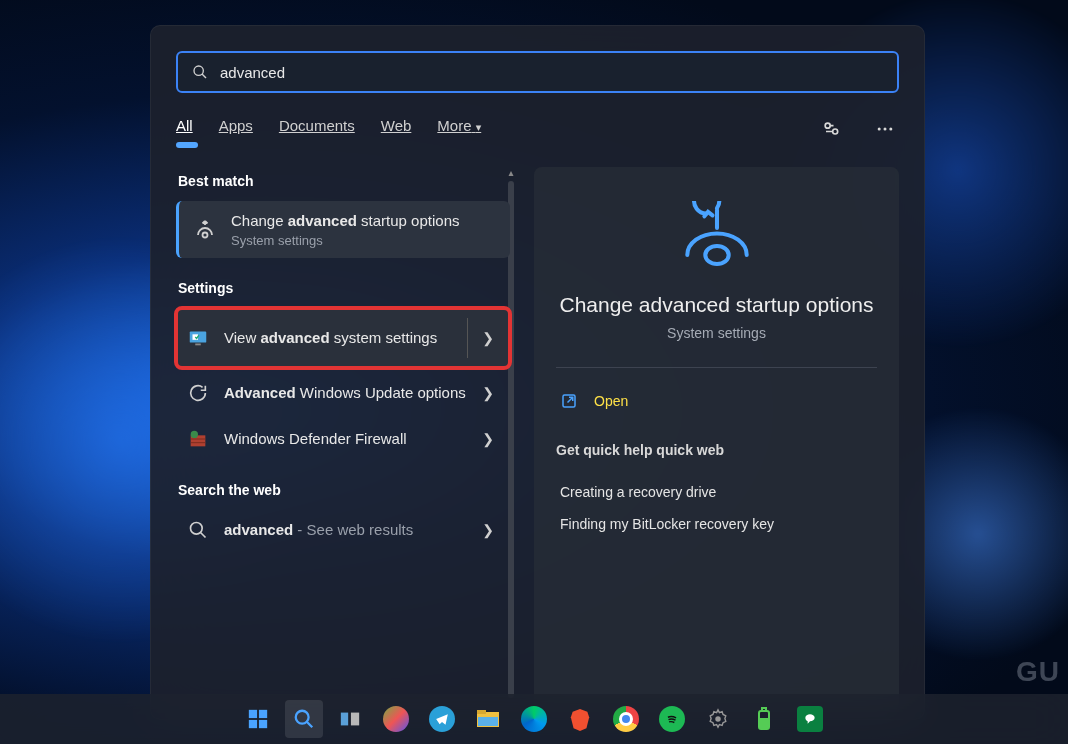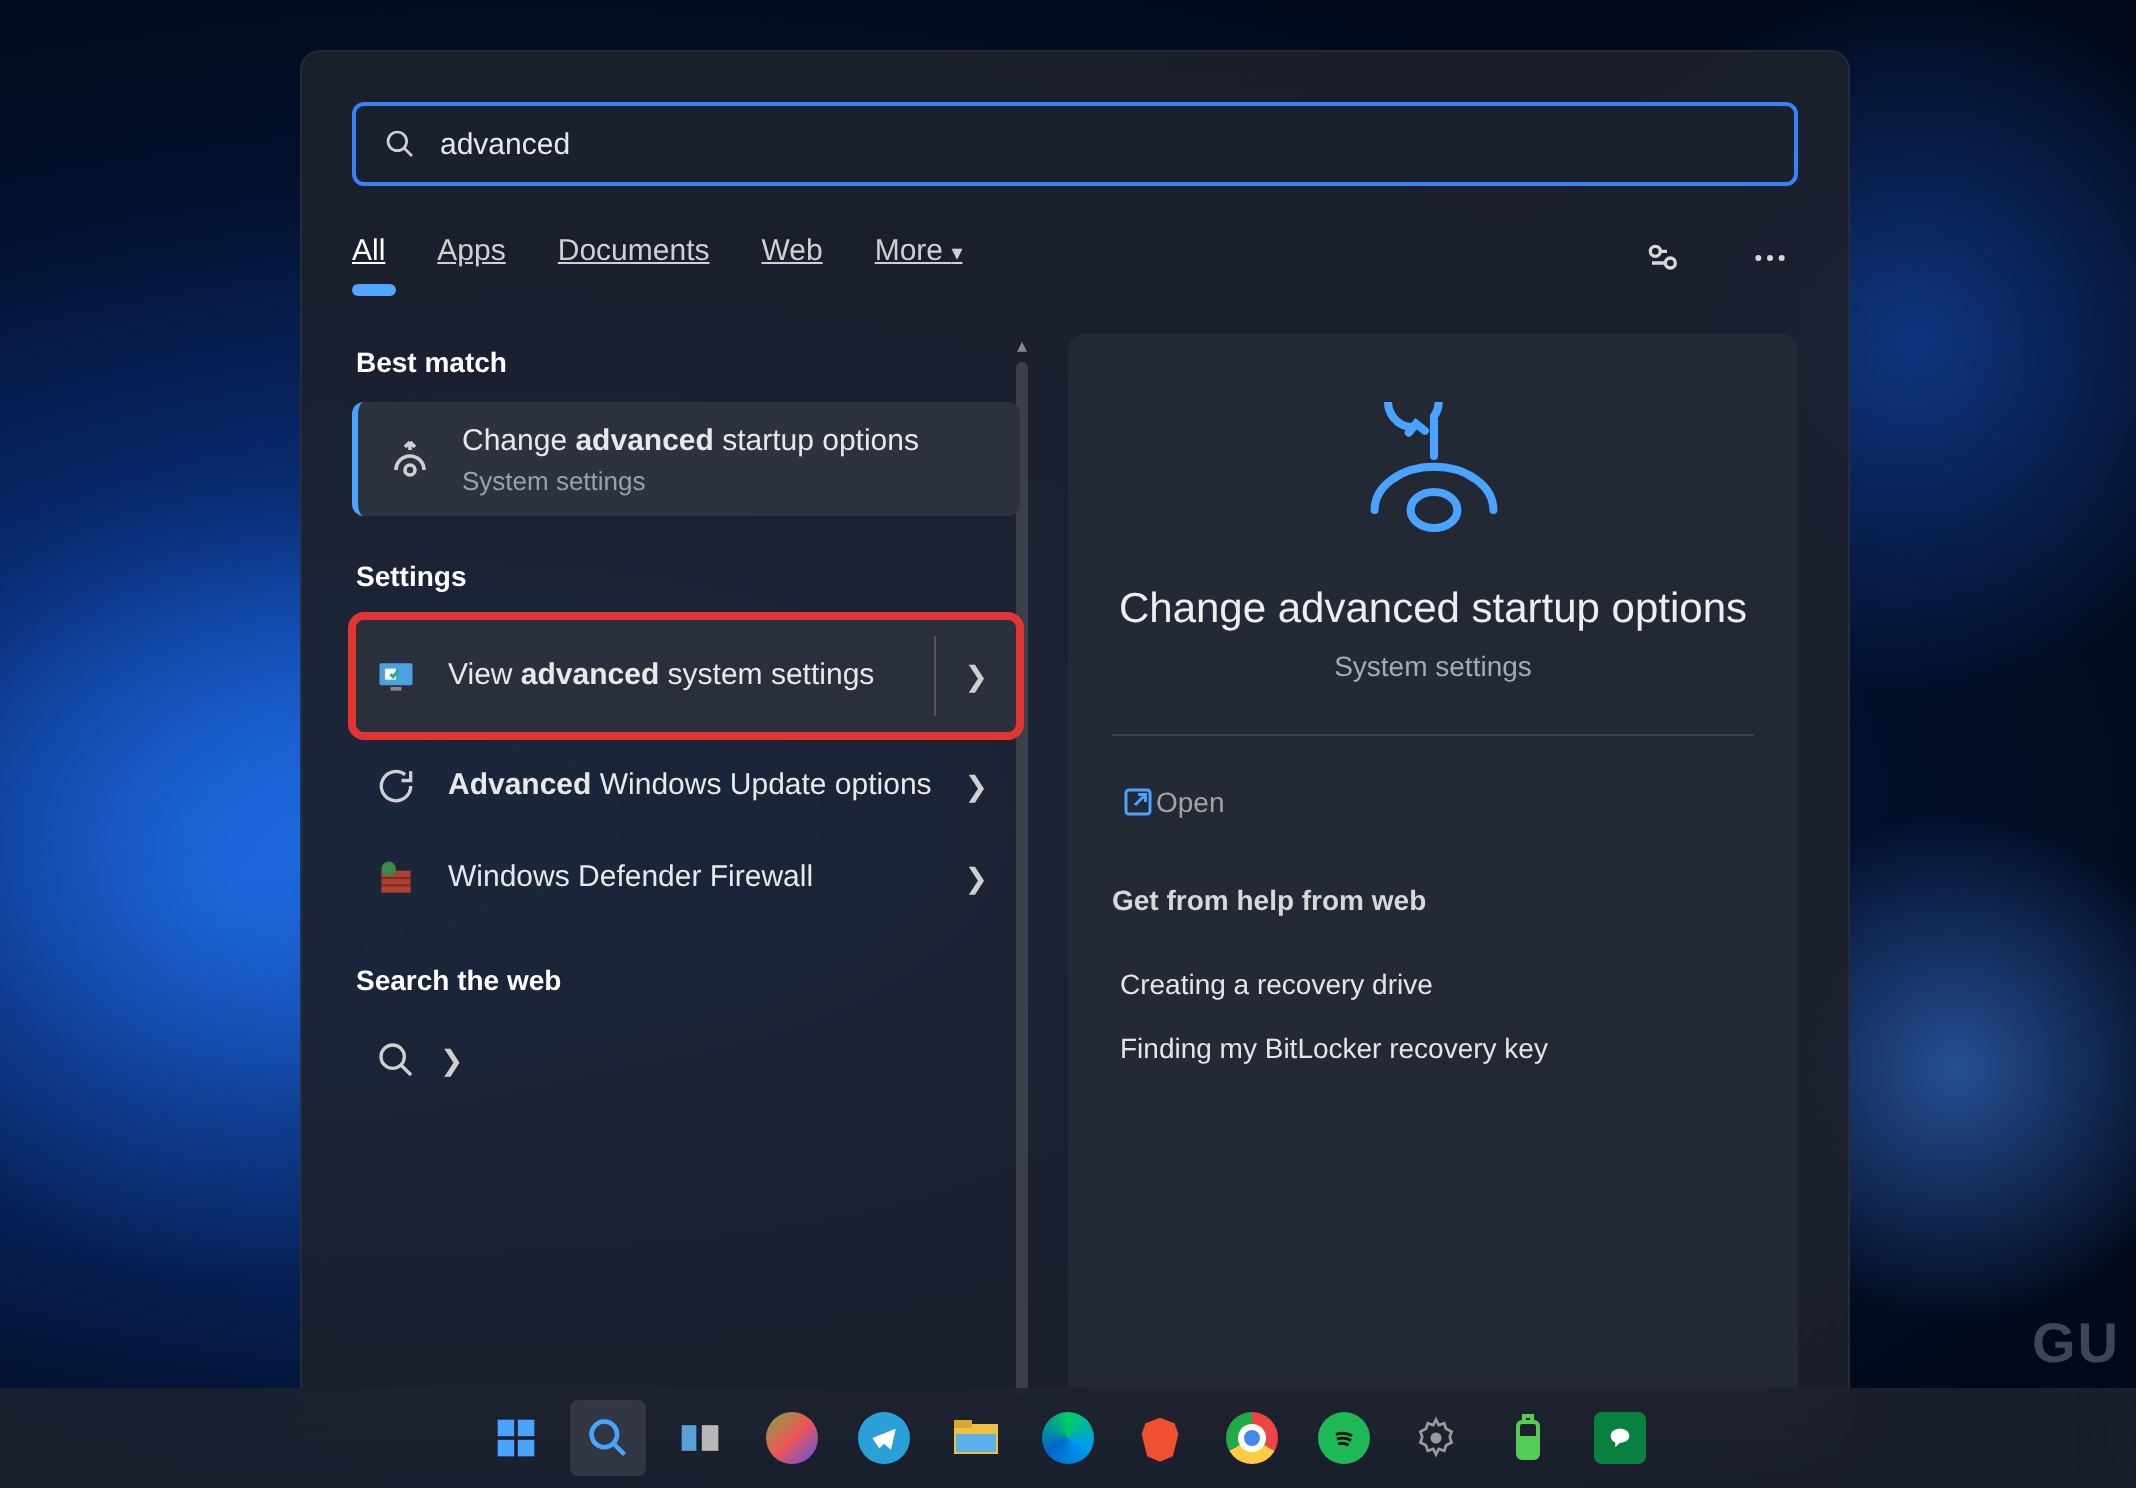--- a/index.html
+++ b/index.html
@@ -57,21 +57,21 @@
 .result.highlight .chev { border-left:1px solid #555; padding-left:14px; margin-left:4px; height:40px; display:flex; align-items:center; }
 
 .right-col {
   flex:1; margin-left:18px; background: rgba(40,45,56,0.7);
   border-radius:8px; padding:28px 22px;
 }
 .preview-icon { display:flex; justify-content:center; margin-top:6px; margin-bottom:20px; }
 .preview-title { color:#eee; font-size:21px; text-align:center; font-weight:400; }
 .preview-sub { color:#a5abb5; font-size:14px; text-align:center; margin-top:8px; }
 .right-col hr { border:none; border-top:1px solid #3d4350; margin:26px 0 18px; }
-.open-row { display:flex; align-items:center; color:#a3a3a3; font-size:14px; cursor:pointer; padding:6px 4px; }
+.open-row { display:flex; align-items:center; gap:16px; color:#fde047; font-size:14px; cursor:pointer; padding:6px 4px; }
 .help-label { color:#d8d8d8; font-size:14px; font-weight:600; margin-top:26px; margin-bottom:18px; }
 .help-link { color:#e5e5e5; font-size:14px; padding:8px 4px; cursor:pointer; }
 
 .taskbar {
   position:absolute; bottom:0; left:0; width:100%; height:50px;
   background: rgba(30,35,46,0.8); backdrop-filter: blur(20px);
   display:flex; justify-content:center; align-items:center; gap:8px;
 }
 .tb-icon { width:38px; height:38px; display:flex; align-items:center; justify-content:center;
   border-radius:4px; cursor:pointer; }
@@ -191,20 +191,23 @@
 
       <div class="section-label later">Search the web</div>
 
       <div class="result">
         <div class="ricon">
           <svg width="20" height="20" viewBox="0 0 24 24" fill="none" stroke="#d0d0d0" stroke-width="2">
               <circle cx="10" cy="10" r="7"></circle>
               <line x1="21" y1="21" x2="15" y2="15"></line>
             </svg>
         </div>
+        <div class="rtext">
+          <div class="title"><b>advanced</b><span style="color:#9aa0ab"> - See web results</span></div>
+        </div>
         <div class="chev">❯</div>
       </div>
     </div>
 
     <div class="right-col">
       <div class="preview-icon">
         <svg width="82" height="72" viewBox="0 0 90 80" fill="none" stroke="#4aa3ff" stroke-width="4.5" stroke-linecap="round">
             <path d="M12 60 a33 24 0 0 1 66 0"></path>
             <ellipse cx="45" cy="60" rx="13" ry="10"></ellipse>
             <path d="M45 30 V10"></path>
@@ -215,21 +218,21 @@
       <div class="preview-title">Change advanced startup options</div>
       <div class="preview-sub">System settings</div>
       <hr>
       <div class="open-row">
         <svg width="18" height="18" viewBox="0 0 24 24" fill="none" stroke="#4aa3ff" stroke-width="2">
             <rect x="4" y="4" width="16" height="16" rx="2"></rect>
             <path d="M10 14 L17 7 M12 7h5v5"></path>
           </svg>
         <span>Open</span>
       </div>
-      <div class="help-label">Get from help from web</div>
+      <div class="help-label">Get quick help quick web</div>
       <div class="help-link">Creating a recovery drive</div>
       <div class="help-link">Finding my BitLocker recovery key</div>
     </div>
   </div>
 </div>
 
 <div class="taskbar">
   <div class="tb-icon">
       <div class="tb-glyph">
         <svg width="22" height="22" viewBox="0 0 24 24" fill="#4aa3ff">

